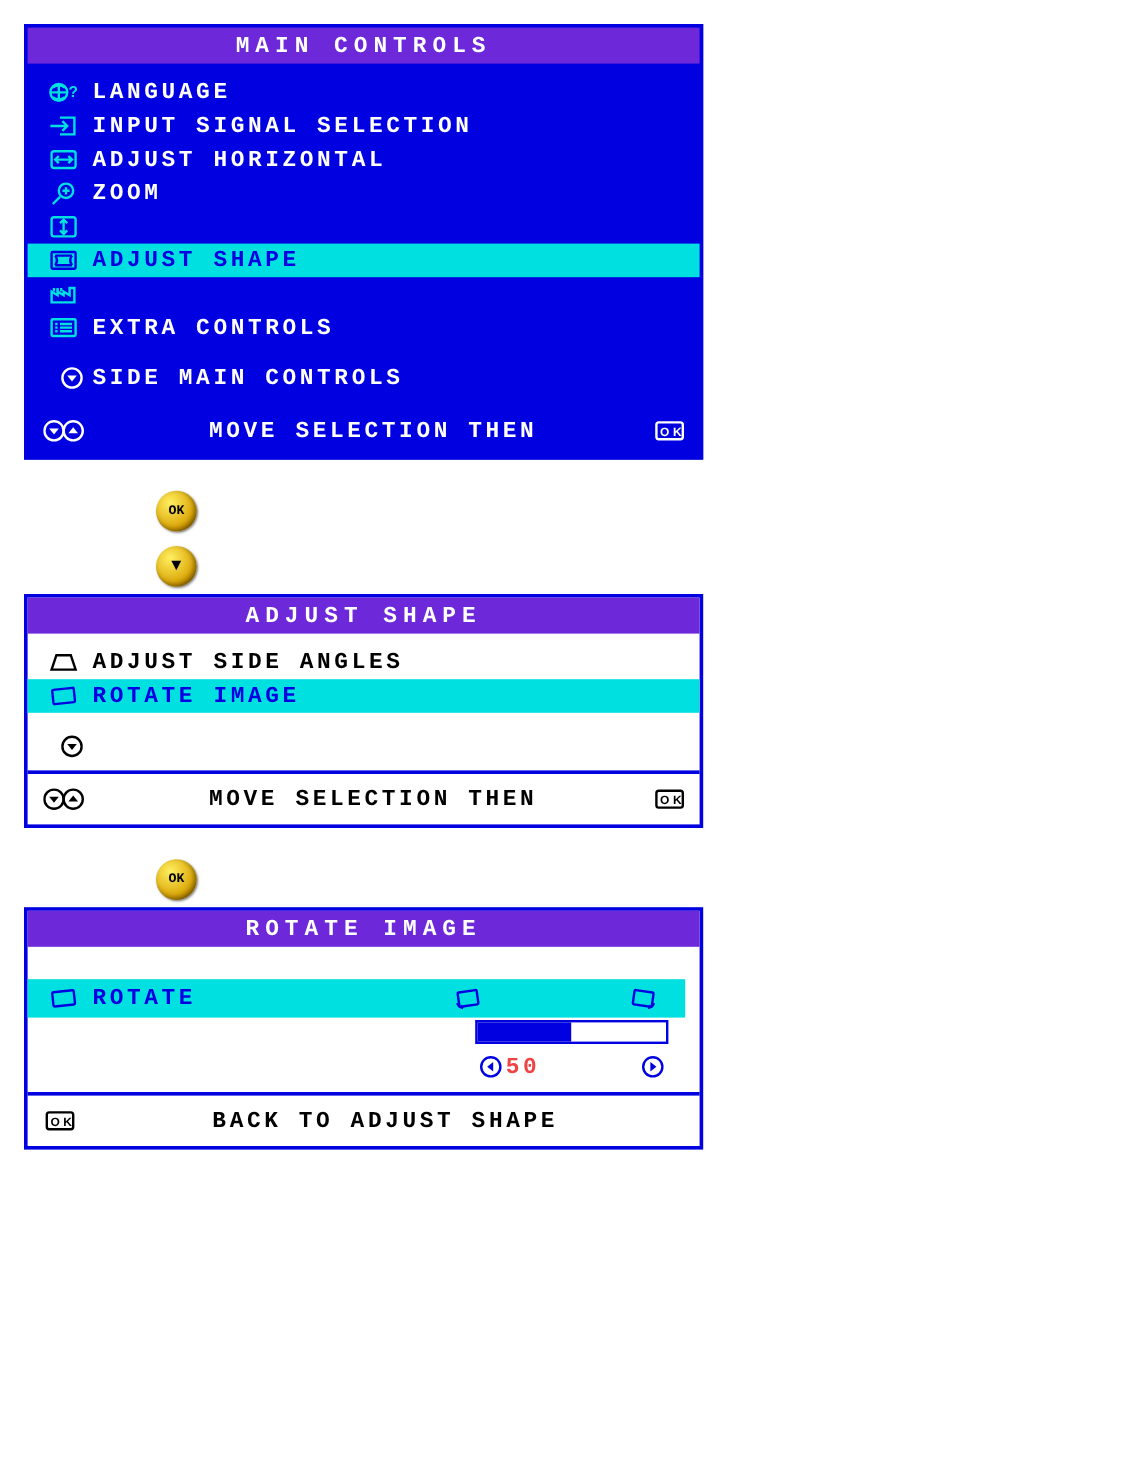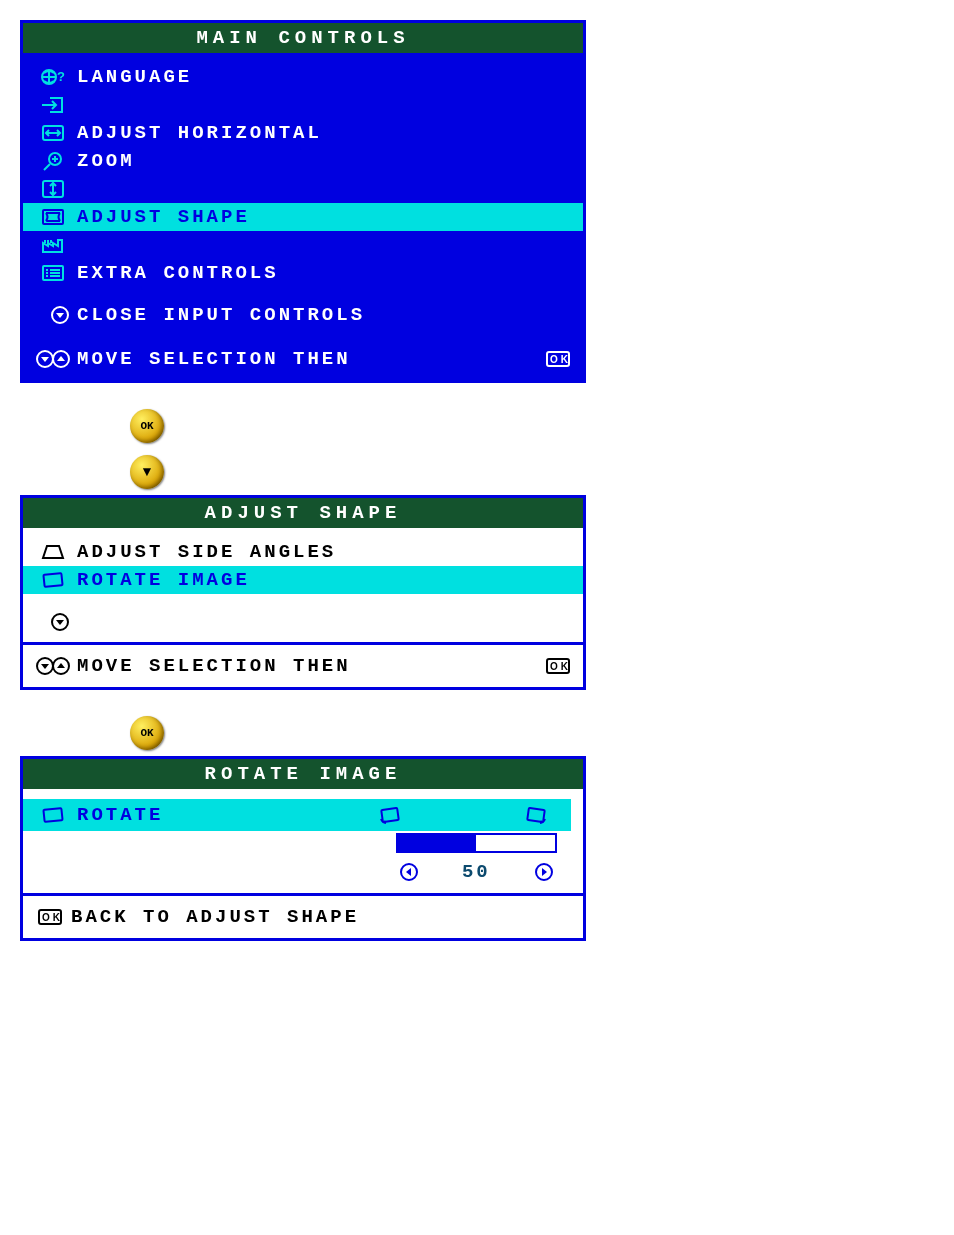--- a/index.html
+++ b/index.html
@@ -15,21 +15,21 @@
     border: 3px solid #0000e0;
     background: #0000e0;
     color: #fff;
     margin-bottom: 20px;
   }
   .osd.white {
     background: #fff;
     color: #000;
   }
   .titlebar {
-    background: #14532d;
+    background: #6d28d9;
     color: #fff;
     text-align: center;
     padding: 4px 0;
     font-size: 19px;
     letter-spacing: 5px;
   }
   .menu {
     padding: 10px 0 6px 0;
   }
   .row {
@@ -64,20 +64,21 @@
     color: #0000e0;
   }
   .footer {
     border-top: 3px solid #0000e0;
     padding: 6px 12px;
     display: flex;
     align-items: center;
     font-size: 19px;
     letter-spacing: 3px;
     height: 30px;
+    text-align: center;
   }
   .osd.white .footer {
     border-top: 3px solid #0000e0;
     color: #000;
   }
   .footer .icon {
     width: 36px;
     flex: 0 0 36px;
     display: flex;
     justify-content: center;
@@ -107,20 +108,21 @@
   }
   svg { display: block; }
   .iconcolor-white { stroke: #fff; }
   .iconcolor-cyan  { stroke: #00e0e0; }
   .iconcolor-blue  { stroke: #0000e0; }
   .iconcolor-black { stroke: #000; }
 
   
   .rotate-body {
     padding: 10px 12px 0 0;
+    margin-top: 17px;
   }
   .rotate-row {
     display: flex;
     align-items: center;
     height: 32px;
     font-size: 19px;
     letter-spacing: 3px;
     padding: 0 12px;
   }
   .rotate-row .icon { width:36px; flex:0 0 36px; display:flex; justify-content:center; }
@@ -145,21 +147,21 @@
   }
   .value-row {
     display:flex;
     align-items:center;
     padding: 0 14px 10px 0;
     font-size:19px;
     letter-spacing:3px;
   }
   .value-row .gap { width: 378px; }
   .value-row .arrow { width:26px; display:flex; justify-content:center; }
-  .value-row .val { flex:0 0 110px; text-align:center; color:#0c4a6e; }
+  .value-row .val { flex:0 0 110px; text-align:left; color:#ef4444; }
 </style>
 </head>
 <body>
 
 <div class="osd">
   <div class="titlebar">MAIN CONTROLS</div>
   <div class="menu">
 
     <div class="row">
       <span class="icon">
@@ -175,20 +177,21 @@
     </div>
 
     <div class="row">
       <span class="icon">
         <svg width="26" height="22">
             <g class="iconcolor-cyan" fill="none" stroke-width="2">
               <path d="M10 4 H22 V18 H10 M2 11 H16 M12 7 L16 11 L12 15"></path>
             </g>
           </svg>
       </span>
+      <span class="label">INPUT SIGNAL SELECTION</span>
     </div>
 
     <div class="row">
       <span class="icon">
         <svg width="26" height="22">
             <g class="iconcolor-cyan" fill="none" stroke-width="2">
               <rect x="3" y="4" width="20" height="14" rx="2"></rect>
               <path d="M6 11 H20 M9 8 L6 11 L9 14 M17 8 L20 11 L17 14"></path>
             </g>
           </svg>
@@ -259,21 +262,21 @@
 
     <div class="row">
       <span class="icon" style="justify-content:flex-end">
         <svg width="22" height="22">
             <g class="iconcolor-white" fill="none" stroke-width="2">
               <circle cx="11" cy="11" r="8"></circle>
               <path d="M7 9 L11 14 L15 9 Z" fill="#fff" stroke="none"></path>
             </g>
           </svg>
       </span>
-      <span class="label">CLOSE INPUT CONTROLS</span>
+      <span class="label">SIDE MAIN CONTROLS</span>
     </div>
   </div>
 
   <div class="footer">
     <span class="icon">
       <svg width="34" height="22">
           <g class="iconcolor-white" fill="none" stroke-width="2">
         <circle cx="9" cy="11" r="8"></circle>
             <path d="M5 9 L9 14 L13 9 Z" fill="#fff" stroke="none"></path>
         <circle cx="25" cy="11" r="8"></circle>

